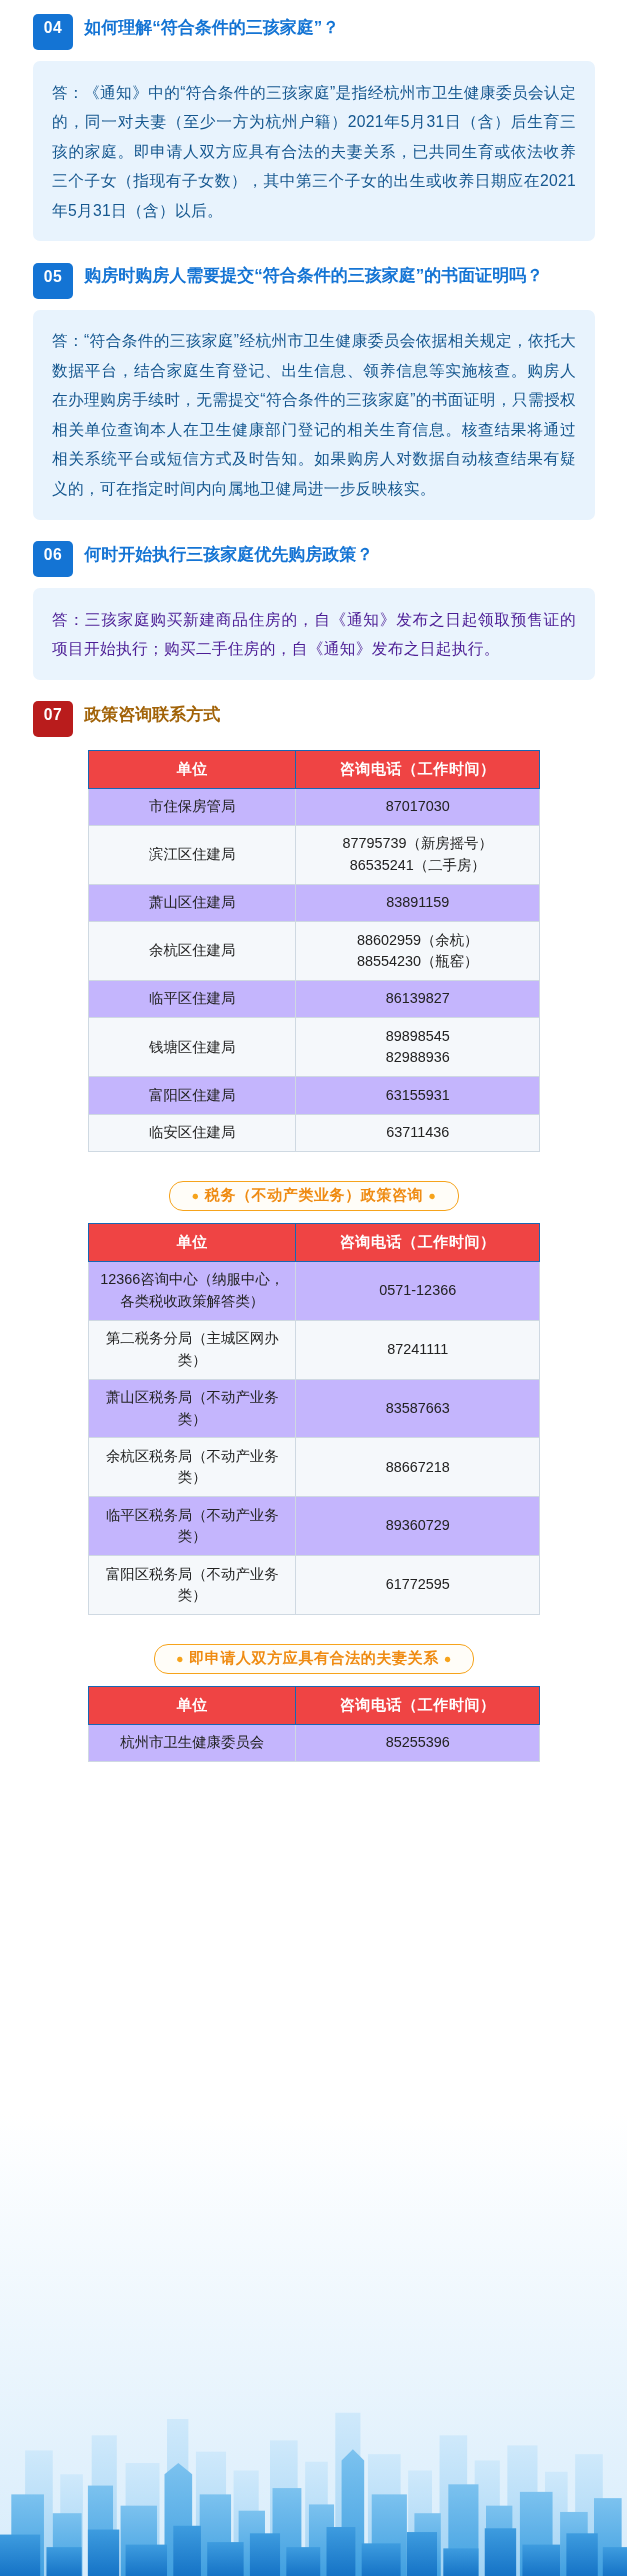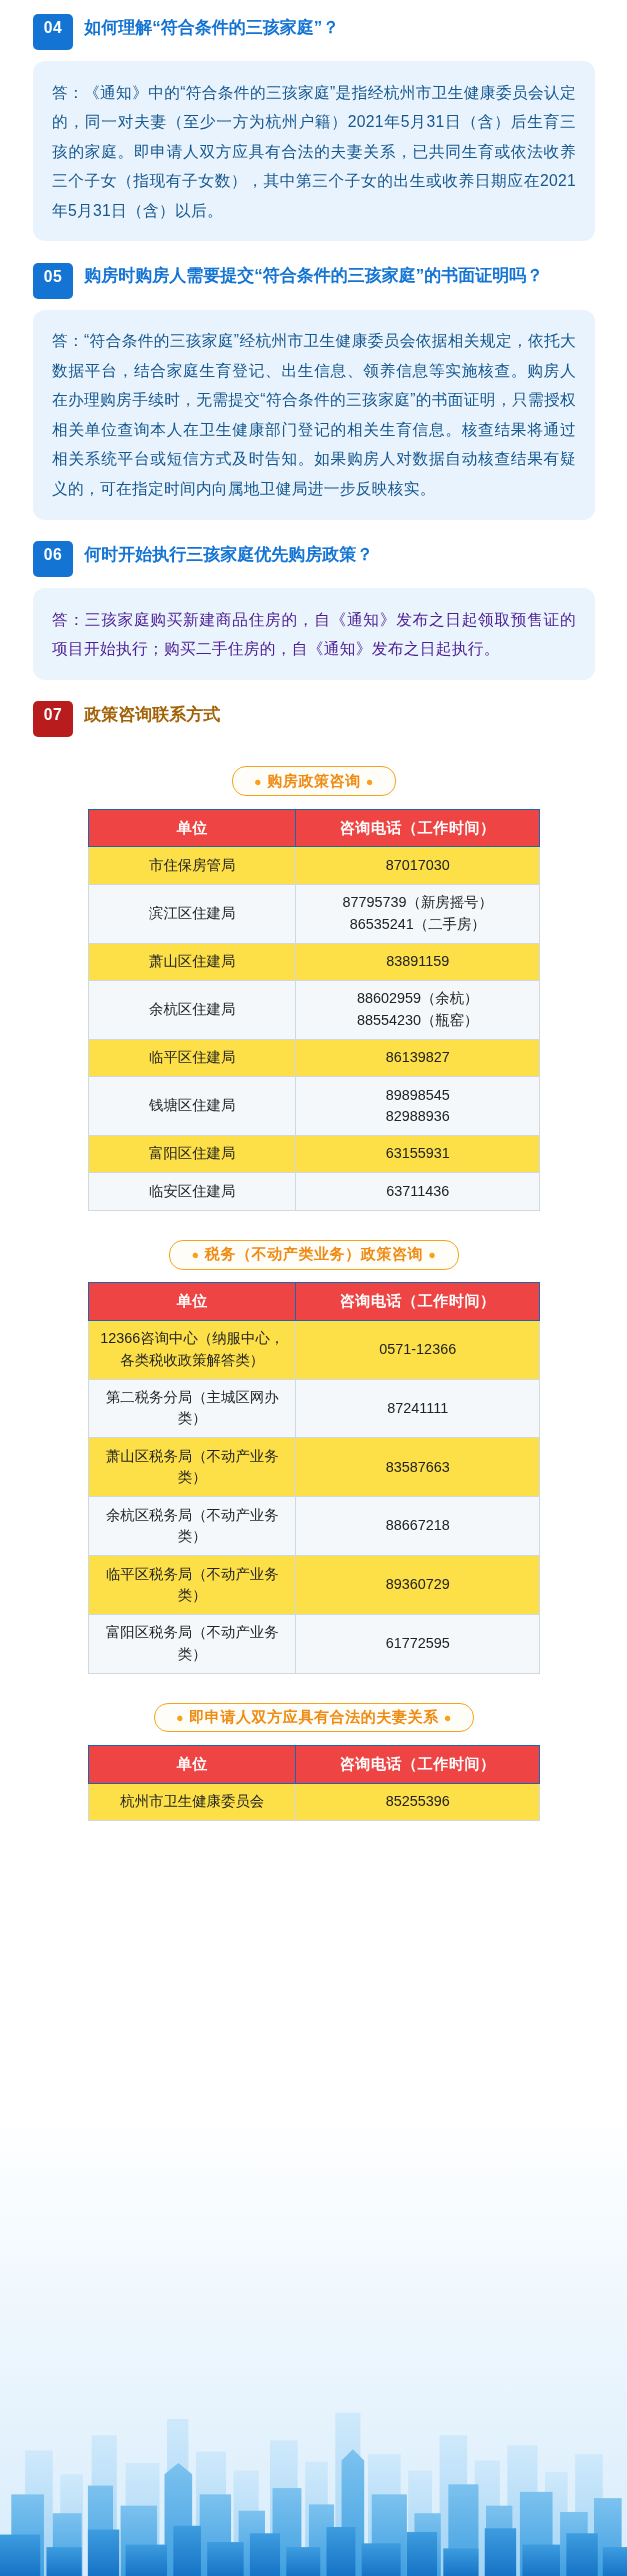--- a/index.html
+++ b/index.html
@@ -49,21 +49,21 @@
     line-height: 26px;
     font-weight: bold;
     color: #1474d4;
     padding-top: 0.6px;
   }
   .qtext.orange { color: #a16207; }
 
   
   .acard {
     margin: 11.3px 0 0 0;
-    border-radius: 12px;
+    border-radius: 7px;
     padding: 16.3px 19px;
     font-size: 15.7px;
     line-height: 29.5px;
     letter-spacing: 0.3px;
     text-align: justify;
   }
   .acard.blue {
     background: #e8f3fd;
     color: #15578f;
   }
@@ -113,21 +113,21 @@
     text-align: center;
     border: 0.6px solid #1667b4;
     letter-spacing: 0.6px;
   }
   table.tbl tbody td {
     border: 0.6px solid #cfd9e2;
     padding: 7.5px 6.3px;
     text-align: center;
     color: #222222;
     line-height: 21.4px;
-    background: #fde047;
+    background: #c4b5fd;
   }
   table.tbl tbody tr:nth-child(even) td { background: #f5f8fb; }
   table.tbl col.c1 { width: 46%; }
   table.tbl col.c2 { width: 54%; }
 
   .tbl-wide { width: 477px; }
 
   
   .skyline {
     position: absolute;
@@ -159,25 +159,20 @@
     <div class="qnum">06</div>
     <div class="qtext">何时开始执行三孩家庭优先购房政策？</div>
   </div>
   <div class="acard lightblue">答：三孩家庭购买新建商品住房的，自《通知》发布之日起领取预售证的项目开始执行；购买二手住房的，自《通知》发布之日起执行。</div>
 
   <div class="qrow">
     <div class="qnum orange">07</div>
     <div class="qtext orange">政策咨询联系方式</div>
   </div>
 
-  <div class="sec-head">
-    <span class="pill">
-      <span class="dot">●</span><span>购房政策咨询</span><span class="dot">●</span>
-    </span>
-  </div>
   <table class="tbl">
     <colgroup>
         <col class="c1">
         <col class="c2">
       </colgroup>
     <thead>
       <tr>
         <th>单位</th>
         <th>咨询电话（工作时间）</th>
       </tr>

